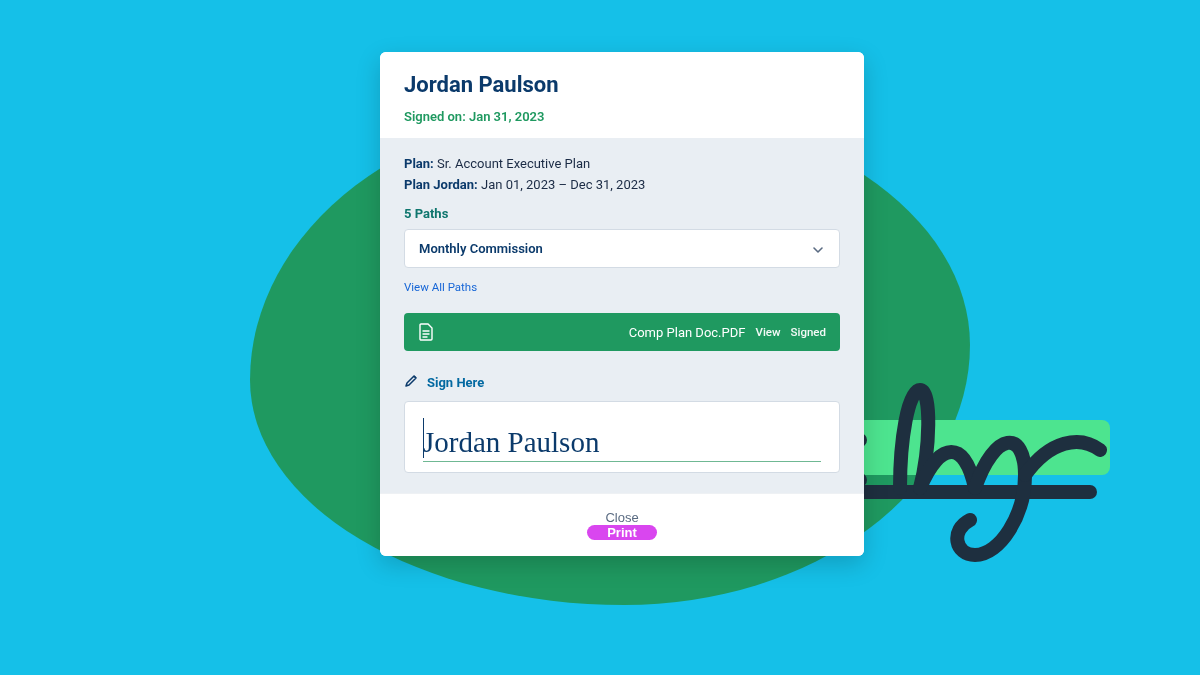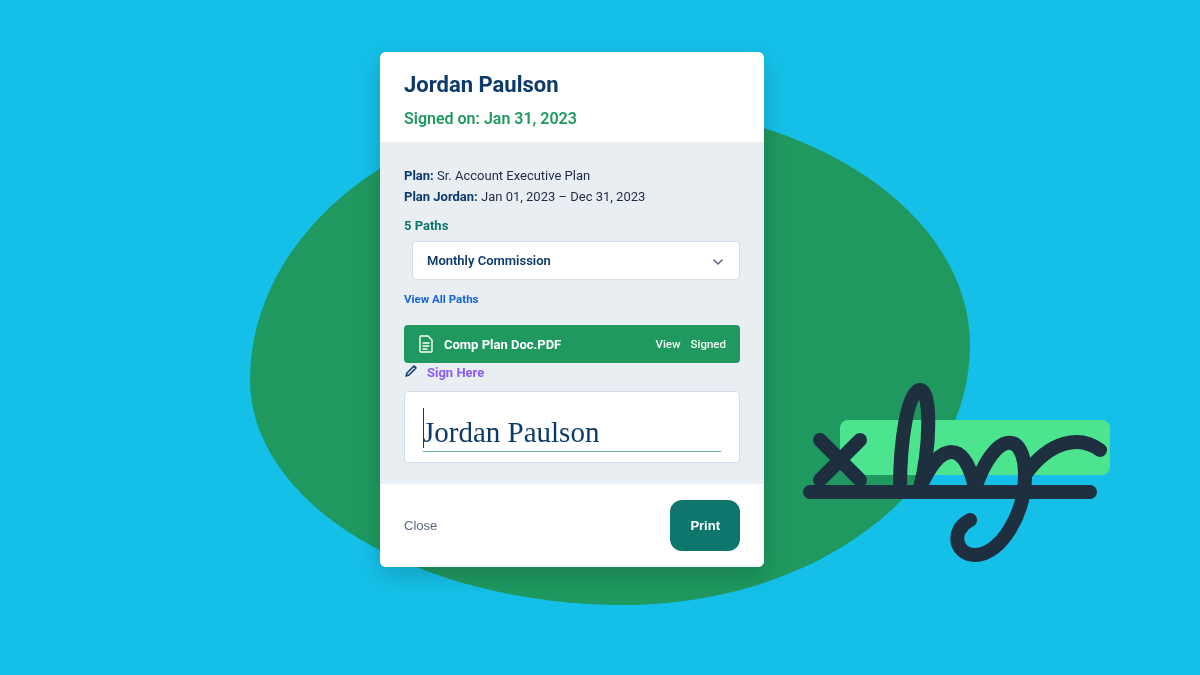--- a/index.html
+++ b/index.html
@@ -38,46 +38,46 @@
     width: 340px;
     height: 190px;
     z-index: 3;
     pointer-events: none;
   }
 
   .modal {
     position: absolute;
     left: 380px;
     top: 52px;
-    width: 384px;
+    width: 484px;
     background: #fff;
     border-radius: 6px;
     box-shadow: 0 8px 24px rgba(0,0,0,0.18);
     z-index: 10;
     overflow: hidden;
   }
   .modal-header {
     padding: 20px 24px 14px 24px;
     background: #fff;
   }
   .modal-title {
     font-size: 22px;
     font-weight: 700;
     color: #0b3a6b;
     margin-bottom: 4px;
   }
   .signed-on {
-    font-size: 16px;
+    font-size: 13px;
     font-weight: 600;
     color: #1f9960;
     margin-top: 12px;
   }
   .modal-body {
     background: #e9eef3;
-    padding: 26px 24px 20px 24px;
+    padding: 18px 24px 20px 24px;
   }
   .meta-row {
     font-size: 13px;
     color: #1b2b45;
     margin-bottom: 6px;
   }
   .meta-row .label {
     font-weight: 700;
     color: #0b3a6b;
   }
@@ -90,66 +90,66 @@
   .path-item {
     background: #fff;
     border: 1px solid #d3dbe4;
     border-radius: 4px;
     padding: 11px 14px;
     margin-bottom: 8px;
     display: flex;
     justify-content: space-between;
     align-items: center;
     cursor: pointer;
-    margin-left: 8px;
   }
   .path-item span.plabel {
     font-size: 13px;
     font-weight: 600;
     color: #0b3a6b;
   }
   .chev {
     width: 14px; height: 14px; display: inline-block;
   }
   .view-all {
     font-size: 11.5px;
     color: #1766d6;
-    font-weight: 700;
+    font-weight: 400;
     cursor: pointer;
     display: inline-block;
     margin-top: 4px;
   }
   .doc-bar {
     margin-top: 18px;
     background: #1f9960;
     color: #fff;
     border-radius: 4px;
     padding: 10px 14px;
     display: flex;
     align-items: center;
     font-size: 13px;
   }
   .doc-bar .doc-icon {
     margin-right: 10px;
     display: inline-flex;
   }
-  .doc-bar .doc-name { font-weight: 700; flex: 1; }
+  .doc-bar .doc-name { font-weight: 400; flex: 1; text-align: right; }
   .doc-bar .doc-action {
     font-size: 11.5px;
     font-weight: 500;
     margin-left: 10px;
     cursor: pointer;
     opacity: 0.95;
   }
   .sign-label {
-    display: flex;
-    align-items: center;
-    font-size: 13px;
-    font-weight: 700;
-    color: #8b5cf6;
+    margin-top: 22px;
+    display: flex;
+    align-items: center;
+    font-size: 13px;
+    font-weight: 700;
+    color: #0369a1;
     gap: 8px;
   }
   .signature-box {
     margin-top: 10px;
     background: #fff;
     border: 1px solid #d3dbe4;
     border-radius: 4px;
     height: 72px;
     padding: 8px 18px 10px 18px;
     display: flex;
@@ -173,36 +173,37 @@
     background: #0b3a6b;
   }
 
   .modal-footer {
     background: #fff;
     padding: 16px 24px;
     display: flex;
     justify-content: space-between;
     align-items: center;
     border-top: 1px solid #eef1f4;
+    flex-direction: column;
   }
   .btn-close {
     font-size: 13px;
     color: #5a6b82;
     background: none;
     border: none;
     cursor: pointer;
   }
   .btn-print {
-    background: #0f766e;
+    background: #d946ef;
     color: #fff;
     font-size: 13px;
     font-weight: 600;
     border: none;
     border-radius: 12px;
-    padding: 18px 20px;
+    padding: 0 20px;
     cursor: pointer;
   }
 </style>
 </head>
 <body>
 
 <div class="bg-blob"></div>
 <div class="signature-accent"></div>
 <svg class="signature-scribble" viewBox="0 0 340 190">
   <g stroke="#1e2f3f" stroke-width="14" fill="none" stroke-linecap="round" stroke-linejoin="round">

